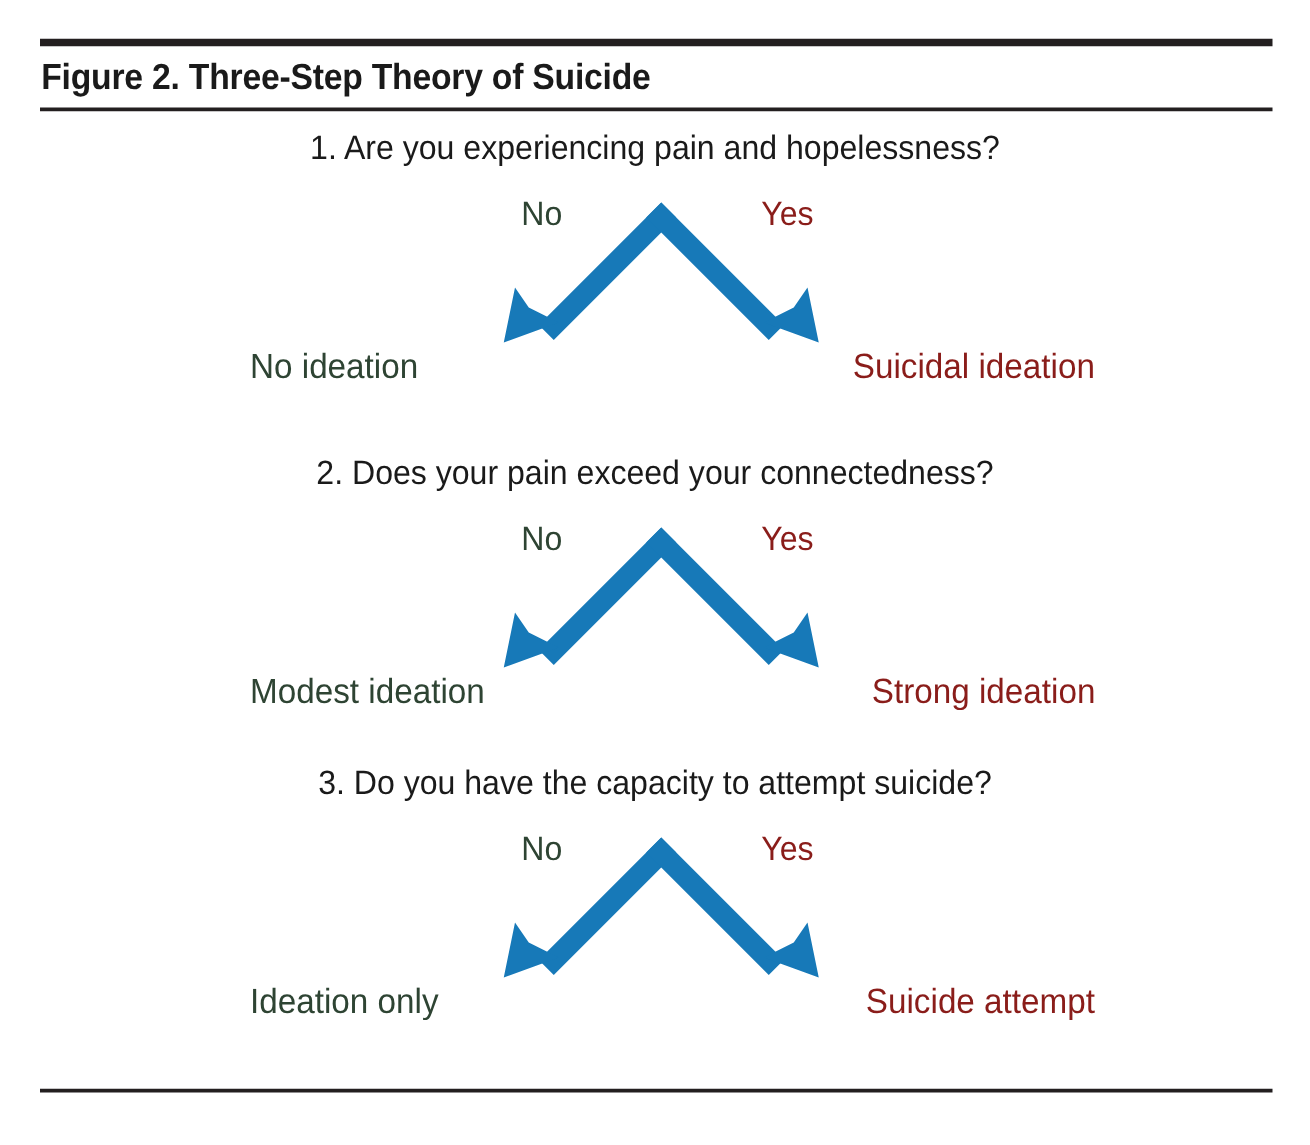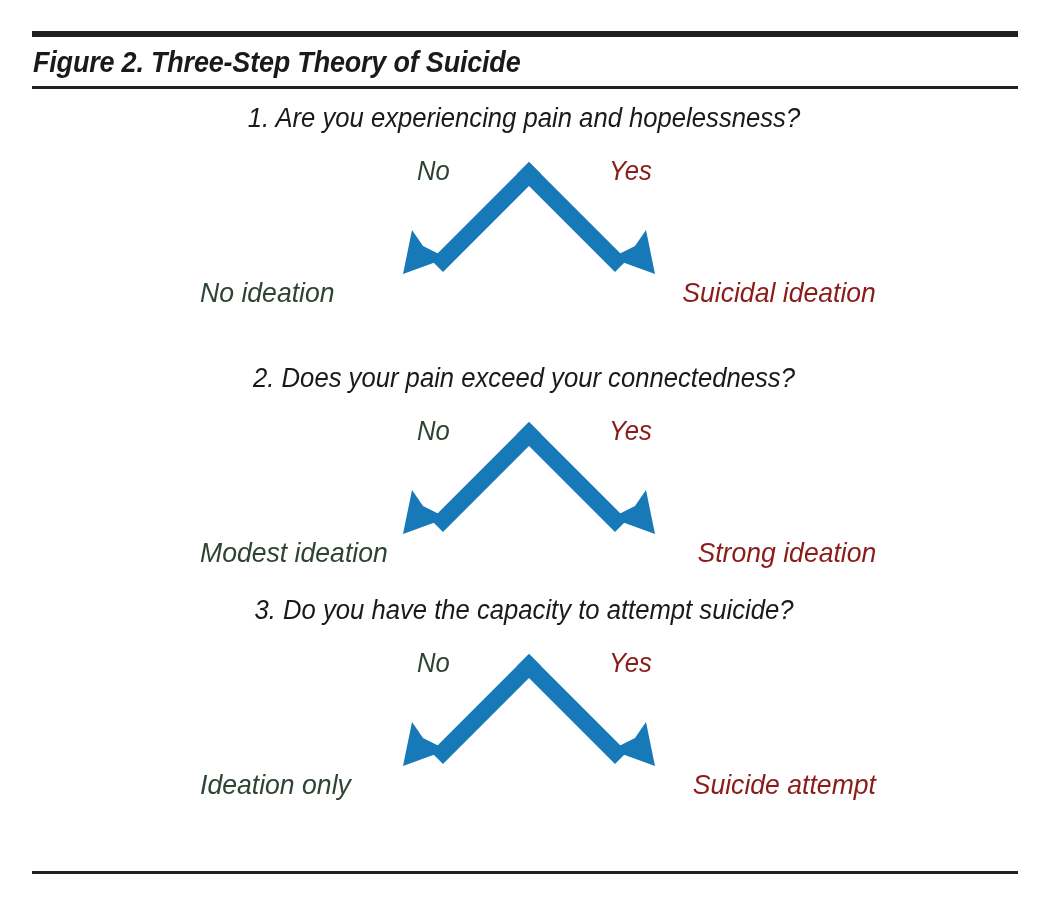--- a/index.html
+++ b/index.html
@@ -12,21 +12,20 @@
     height: 916px;
     font-family: "Liberation Sans", sans-serif;
     -webkit-font-smoothing: antialiased;
   }
   #figure {
     position: relative;
     width: 1048px;
     height: 916px;
     overflow: hidden;
     background: #ffffff;
-    font-style: italic;
   }
 
   
   .rule-thick {
     position: absolute;
     left: 32px;
     top: 31px;
     width: 986px;
     height: 6px;
     background: #231f20;
@@ -63,21 +62,21 @@
 
   
   .step {
     position: absolute;
     left: 0;
     width: 1048px;
     height: 225px;
   }
   .step-1 { top: 100px; }
   .step-2 { top: 360px; }
-  .step-3 { top: 592px; }
+  .step-3 { top: 608px; }
 
   .question {
     position: absolute;
     left: 0;
     top: 0;
     width: 1048px;
     text-align: center;
     font-size: 27px;
     line-height: 36px;
     color: #1a1a1a;

